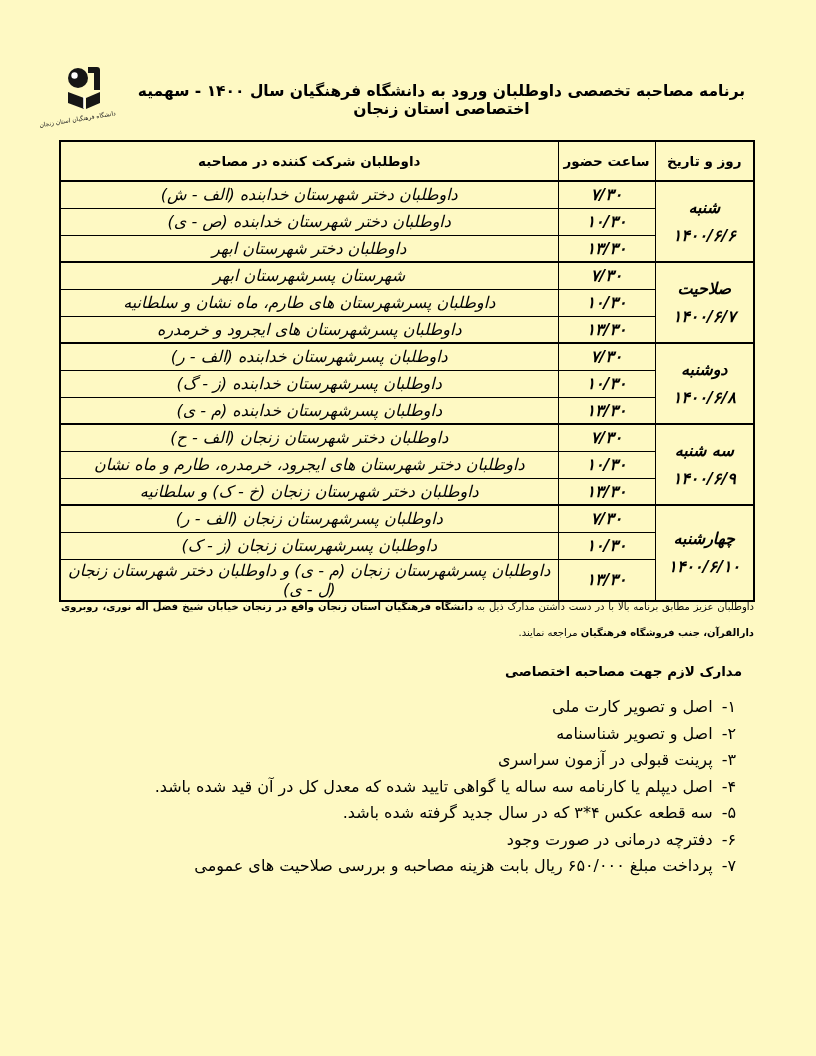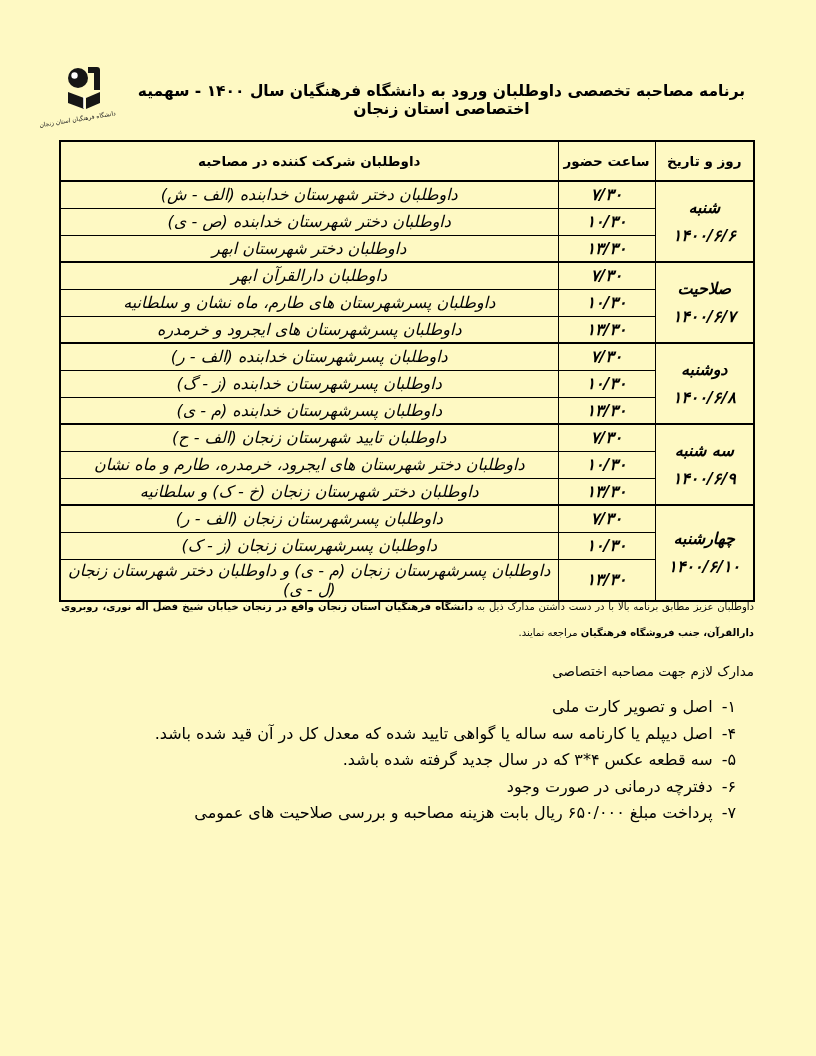--- a/index.html
+++ b/index.html
@@ -35,21 +35,21 @@
   td.participants-cell { font-size:12.6px; }
 
   
   .notice {
     position:absolute; top:594px; right:62px; left:61px;
     font-size:10px; line-height:26px; text-align:justify;
   }
   .notice b { font-weight:bold; }
 
   
-  .docs-heading { position:absolute; top:663px; right:62px; font-weight:normal; font-size:13.5px; }
+  .docs-heading { position:absolute; top:663px; right:74px; font-weight:bold; font-size:13.5px; }
   .docs-list { position:absolute; top:694px; right:80px; left:61px; list-style:none; }
   .docs-list li { line-height:26.5px; font-size:16px; }
   .doc-num { display:inline-block; margin-left:9px; }
 
   svg .ink { fill:#161616; }
 </style>
 </head>
 <body>
 
 <div class="page">
@@ -98,21 +98,21 @@
         <tr>
           <td class="time-cell">۱۳/۳۰</td>
           <td class="participants-cell">داوطلبان دختر شهرستان ابهر</td>
         </tr>
         <tr class="group-start">
           <td rowspan="3" class="date-cell">
             <div>صلاحیت</div>
             <div>۱۴۰۰/۶/۷</div>
           </td>
           <td class="time-cell">۷/۳۰</td>
-          <td class="participants-cell">داوطلبان دارالقرآن ابهر</td>
+          <td class="participants-cell">شهرستان پسرشهرستان ابهر</td>
         </tr>
         <tr>
           <td class="time-cell">۱۰/۳۰</td>
           <td class="participants-cell">داوطلبان پسرشهرستان های طارم، ماه نشان و سلطانیه</td>
         </tr>
         <tr>
           <td class="time-cell">۱۳/۳۰</td>
           <td class="participants-cell">داوطلبان پسرشهرستان های ایجرود و خرمدره</td>
         </tr>
         <tr class="group-start">
@@ -130,21 +130,21 @@
         <tr>
           <td class="time-cell">۱۳/۳۰</td>
           <td class="participants-cell">داوطلبان پسرشهرستان خدابنده (م - ی)</td>
         </tr>
         <tr class="group-start">
           <td rowspan="3" class="date-cell">
             <div>سه شنبه</div>
             <div>۱۴۰۰/۶/۹</div>
           </td>
           <td class="time-cell">۷/۳۰</td>
-          <td class="participants-cell">داوطلبان تایید شهرستان زنجان (الف - ح)</td>
+          <td class="participants-cell">داوطلبان دختر شهرستان زنجان (الف - ح)</td>
         </tr>
         <tr>
           <td class="time-cell">۱۰/۳۰</td>
           <td class="participants-cell">داوطلبان دختر شهرستان های ایجرود، خرمدره، طارم و ماه نشان</td>
         </tr>
         <tr>
           <td class="time-cell">۱۳/۳۰</td>
           <td class="participants-cell">داوطلبان دختر شهرستان زنجان (خ - ک) و سلطانیه</td>
         </tr>
         <tr class="group-start">
@@ -165,19 +165,21 @@
         </tr>
       </tbody>
   </table>
 
   <p class="notice"><span>داوطلبان عزیز مطابق برنامه بالا با در دست داشتن مدارک ذیل به </span><b>دانشگاه فرهنگیان استان زنجان واقع در زنجان خیابان شیخ فضل اله نوری، روبروی دارالقرآن، جنب فروشگاه فرهنگیان</b><span> مراجعه نمایند.</span></p>
 
   <div class="docs-heading">مدارک لازم جهت مصاحبه اختصاصی</div>
 
   <ul class="docs-list">
       <li><span class="doc-num">۱-</span><span>اصل و تصویر کارت ملی</span></li>
+      <li><span class="doc-num">۲-</span><span>اصل و تصویر شناسنامه</span></li>
+      <li><span class="doc-num">۳-</span><span>پرینت قبولی در آزمون سراسری</span></li>
       <li><span class="doc-num">۴-</span><span>اصل دیپلم یا کارنامه سه ساله یا گواهی تایید شده که معدل کل در آن قید شده باشد.</span></li>
       <li><span class="doc-num">۵-</span><span>سه قطعه عکس ۴*۳ که در سال جدید گرفته شده باشد.</span></li>
       <li><span class="doc-num">۶-</span><span>دفترچه درمانی در صورت وجود</span></li>
       <li><span class="doc-num">۷-</span><span>پرداخت مبلغ ۶۵۰/۰۰۰ ریال بابت هزینه مصاحبه و بررسی صلاحیت های عمومی</span></li>
     </ul>
 
 </div>
 
 </body></html>

